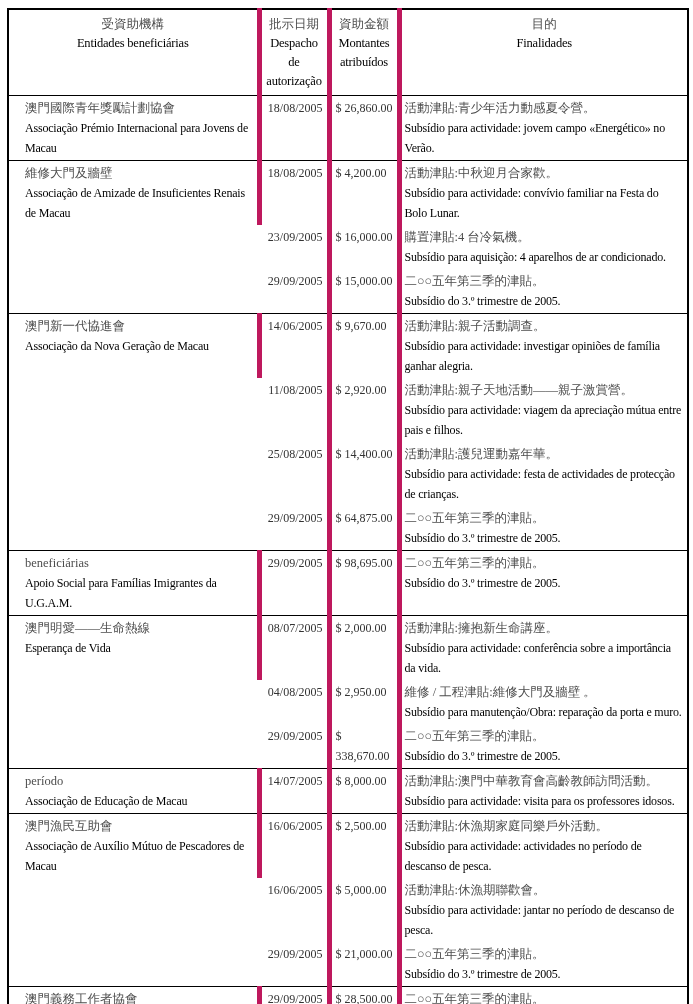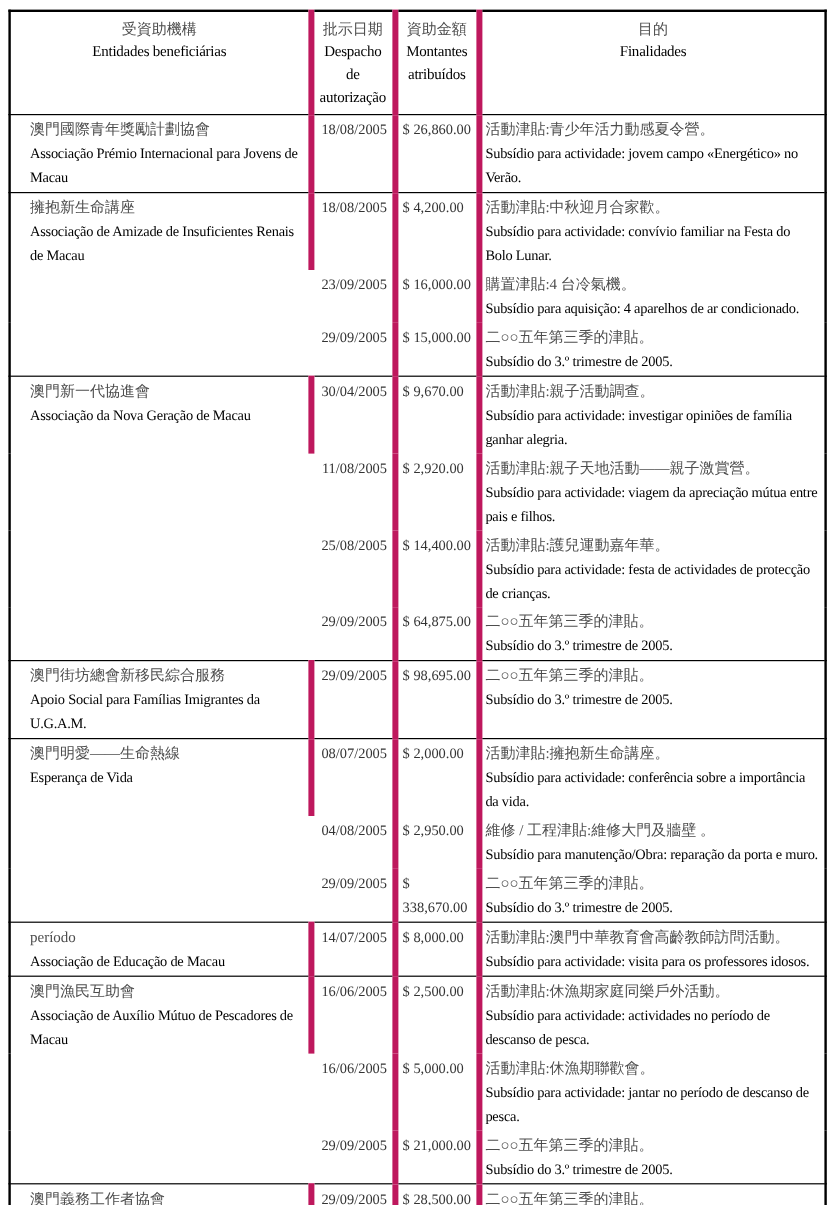--- a/index.html
+++ b/index.html
@@ -109,21 +109,21 @@
         <td class="cell-amount">$ 26,860.00</td>
         <td class="cell-purpose">
           <div class="zh">活動津貼:青少年活力動感夏令營。</div>
           <div class="pt">Subsídio para actividade: jovem campo «Energético» no Verão.</div>
         </td>
       </tr>
     </tbody>
     <tbody>
       <tr>
         <td class="cell-entity" rowspan="3">
-          <div class="zh">擁抱新生命講座</div>
+          <div class="zh">維修大門及牆壁</div>
           <div class="pt">Associação de Amizade de Insuficientes Renais de Macau</div>
         </td>
         <td class="cell-date">18/08/2005</td>
         <td class="cell-amount">$ 4,200.00</td>
         <td class="cell-purpose">
           <div class="zh">活動津貼:中秋迎月合家歡。</div>
           <div class="pt">Subsídio para actividade: convívio familiar na Festa do Bolo Lunar.</div>
         </td>
       </tr>
       <tr>
@@ -142,21 +142,21 @@
           <div class="pt">Subsídio do 3.º trimestre de 2005.</div>
         </td>
       </tr>
     </tbody>
     <tbody>
       <tr>
         <td class="cell-entity" rowspan="4">
           <div class="zh">澳門新一代協進會</div>
           <div class="pt">Associação da Nova Geração de Macau</div>
         </td>
-        <td class="cell-date">30/04/2005</td>
+        <td class="cell-date">14/06/2005</td>
         <td class="cell-amount">$ 9,670.00</td>
         <td class="cell-purpose">
           <div class="zh">活動津貼:親子活動調查。</div>
           <div class="pt">Subsídio para actividade: investigar opiniões de família ganhar alegria.</div>
         </td>
       </tr>
       <tr>
         <td class="cell-date">11/08/2005</td>
         <td class="cell-amount">$ 2,920.00</td>
         <td class="cell-purpose">
@@ -177,21 +177,21 @@
         <td class="cell-amount">$ 64,875.00</td>
         <td class="cell-purpose">
           <div class="zh">二○○五年第三季的津貼。</div>
           <div class="pt">Subsídio do 3.º trimestre de 2005.</div>
         </td>
       </tr>
     </tbody>
     <tbody>
       <tr>
         <td class="cell-entity" rowspan="1">
-          <div class="zh">澳門街坊總會新移民綜合服務</div>
+          <div class="zh">beneficiárias</div>
           <div class="pt">Apoio Social para Famílias Imigrantes da U.G.A.M.</div>
         </td>
         <td class="cell-date">29/09/2005</td>
         <td class="cell-amount">$ 98,695.00</td>
         <td class="cell-purpose">
           <div class="zh">二○○五年第三季的津貼。</div>
           <div class="pt">Subsídio do 3.º trimestre de 2005.</div>
         </td>
       </tr>
     </tbody>

